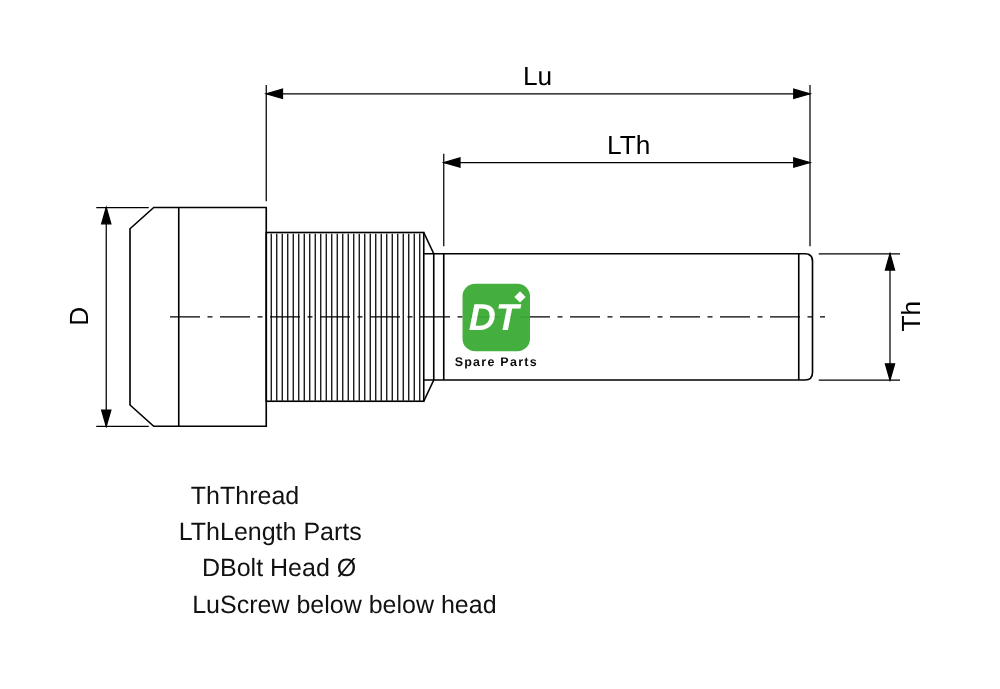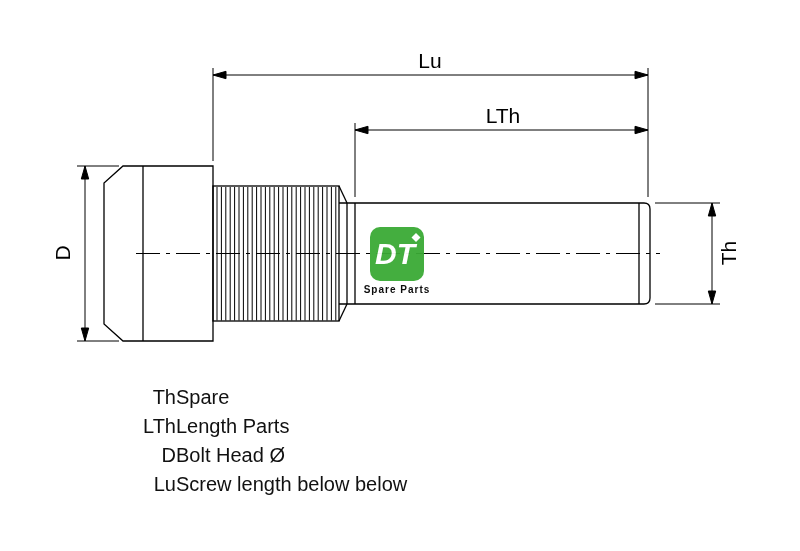--- a/index.html
+++ b/index.html
@@ -144,29 +144,29 @@
       <text class="logo-dt" x="395" y="264" text-anchor="middle">DT</text>
       <polygon points="416,233 420.5,237.5 416,242 411.5,237.5" fill="#ffffff"></polygon>
       <text class="logo-sub" x="397" y="293" text-anchor="middle" fill="#3aaa35">Spare Parts</text>
     </g>
   </svg>
 
   
   <div class="legend">
     <div class="legend-row">
       <span class="legend-sym">Th</span>
-      <span class="legend-desc">Spare</span>
+      <span class="legend-desc">Thread</span>
     </div>
     <div class="legend-row">
       <span class="legend-sym">LTh</span>
       <span class="legend-desc">Length Parts</span>
     </div>
     <div class="legend-row">
       <span class="legend-sym">D</span>
       <span class="legend-desc">Bolt Head Ø</span>
     </div>
     <div class="legend-row">
       <span class="legend-sym">Lu</span>
-      <span class="legend-desc">Screw length below below</span>
+      <span class="legend-desc">Screw below below head</span>
     </div>
   </div>
 
 </div>
 
 </body></html>

